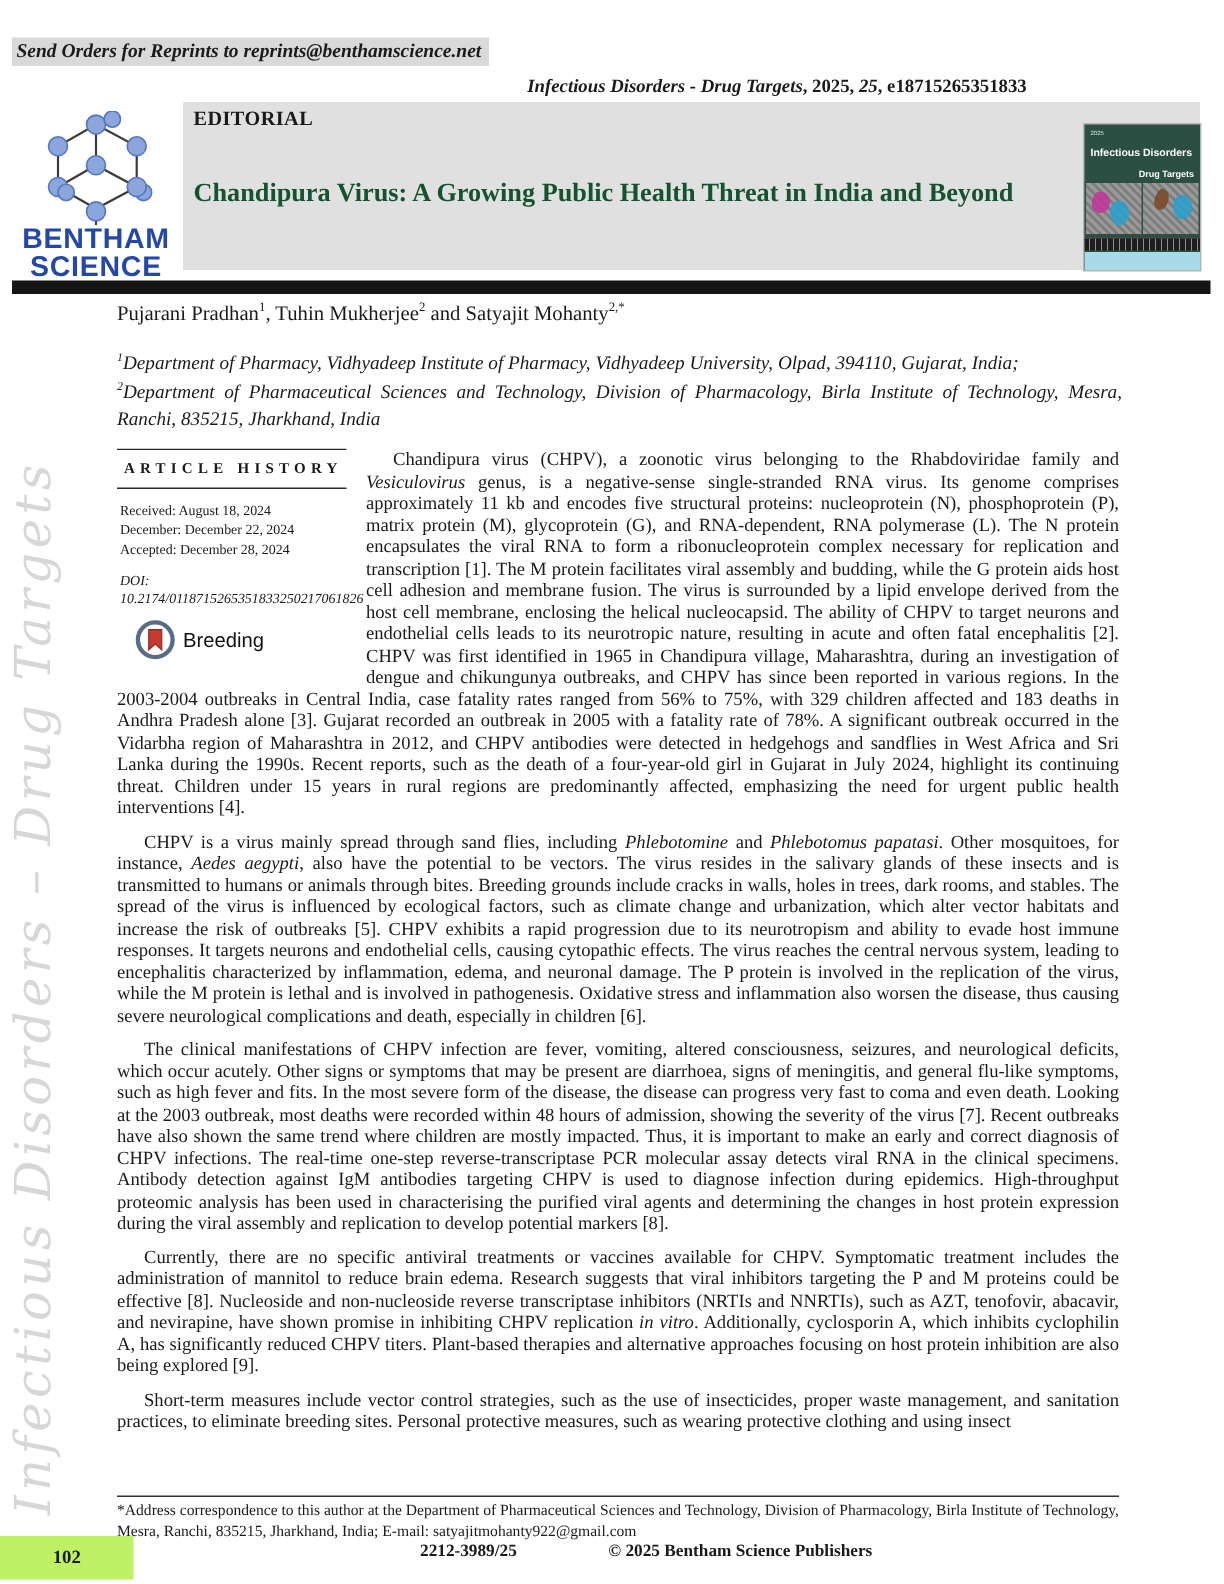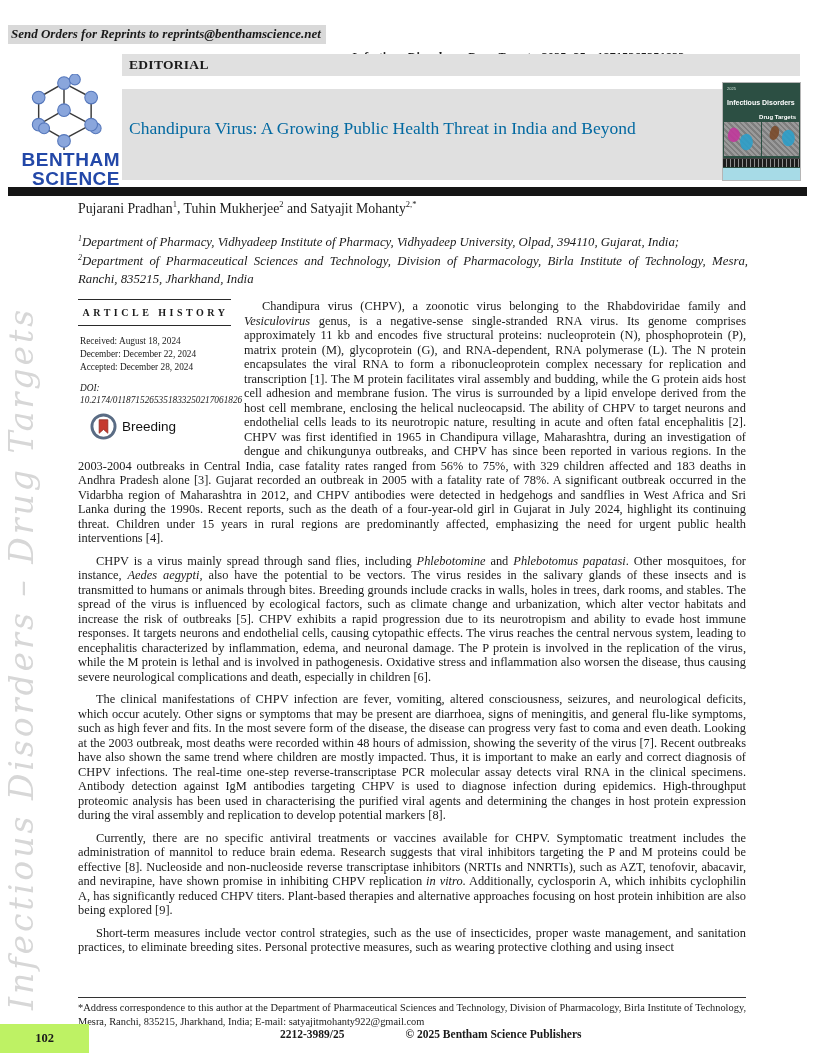--- a/index.html
+++ b/index.html
@@ -16,33 +16,33 @@
   .reprint {
     position:absolute; left:8px; top:25px;
     font-size:13px; font-weight:bold; font-style:italic;
     background:#d9d9d9; padding:1px 5px 2px 3px;
   }
   .journal-line {
     position:absolute; left:220px; right:0; top:50px;
     text-align:center; font-size:12.5px; font-weight:bold;
   }
   .band { position:absolute; left:122px; right:16px; background:#e0e0e0; }
-  .band-editorial { top:54px; height:22px; font-size:13.5px; font-weight:bold;
+  .band-editorial { top:68px; height:22px; font-size:13.5px; font-weight:bold;
     padding:3px 0 0 7px; letter-spacing:0.3px; }
   .band-title { top:89px; height:91px; }
   .band-title h1 {
     position:absolute; left:7px; top:29px; right:90px;
-    font-size:17.5px; font-weight:normal; color:#0369a1;
+    font-size:17.5px; font-weight:bold; color:#14532d;
   }
 
   
   .logo { position:absolute; left:8px; top:74px; width:112px; height:112px; text-align:center; }
   .logo svg { display:block; margin:0 auto; }
   .logo-text { font-family:"Liberation Sans", sans-serif; font-weight:bold;
-    color:#2348a8; font-size:19px; line-height:19px; letter-spacing:0.5px;text-align:right; }
+    color:#2348a8; font-size:19px; line-height:19px; letter-spacing:0.5px; }
 
   
   .cover { position:absolute; left:723px; top:83px; width:77px; height:97px;
     background:#2c4f43; overflow:hidden; box-shadow:0 0 0 1px #b5b5b5; }
   .cover-title { color:#fff; font-weight:bold; font-size:7px; line-height:8px;
     padding:8px 0 0 4px; font-family:"Liberation Sans", sans-serif; }
   .cover-vol { color:#cfe3d8; font-size:4px; padding:3px 0 0 4px; font-family:"Liberation Sans", sans-serif; }
   .cover-sub { color:#fff; font-weight:bold; font-size:6px; text-align:right;
     padding:7px 4px 0 0; font-family:"Liberation Sans", sans-serif; }
   .cover-art { position:absolute; left:0; top:38px; width:77px; height:36px;

